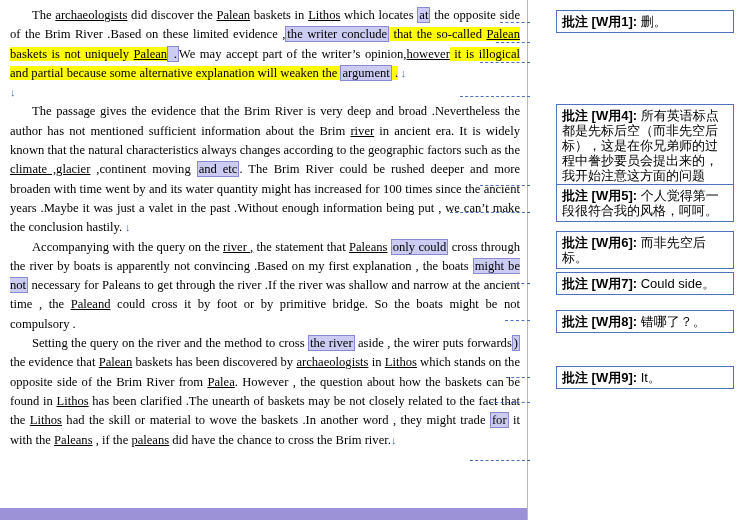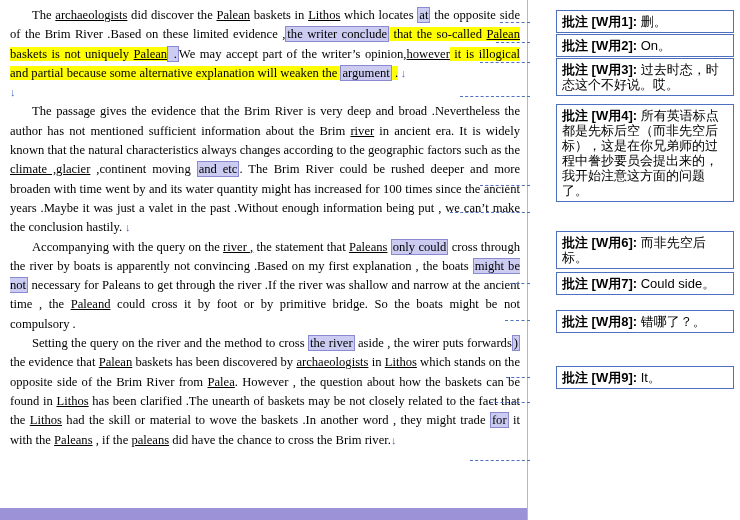--- a/index.html
+++ b/index.html
@@ -139,35 +139,31 @@
   <div class="leader" style="left:490px; top:402px; width:40px;"></div>
   <div class="leader" style="left:470px; top:460px; width:60px;"></div>
 
   <div id="comment-pane">
 
     <div class="comment" style="top:10px;">
       <b>批注 [W用1]:</b>
       <span>删。</span>
     </div>
 
-    <div class="comment" style="top:34px;">
-      <b>批注 [W用2]:</b>
-      <span>On。</span>
-    </div>
 
-    <div class="comment" style="top:58px;">
-      <b>批注 [W用3]:</b>
-      <span>过去时态，时态这个不好说。哎。</span>
-    </div>
 
     <div class="comment" style="top:104px;">
       <b>批注 [W用4]:</b>
       <span>所有英语标点都是先标后空（而非先空后标），这是在你兄弟师的过程中誊抄要员会提出来的，我开始注意这方面的问题了。</span>
     </div>
 
+    <div class="comment" style="top:184px;">
+      <b>批注 [W用5]:</b>
+      <span>个人觉得第一段很符合我的风格，呵呵。</span>
+    </div>
 
     <div class="comment" style="top:231px;">
       <b>批注 [W用6]:</b>
       <span>而非先空后标。</span>
     </div>
 
     <div class="comment" style="top:272px;">
       <b>批注 [W用7]:</b>
       <span>Could side。</span>
     </div>

